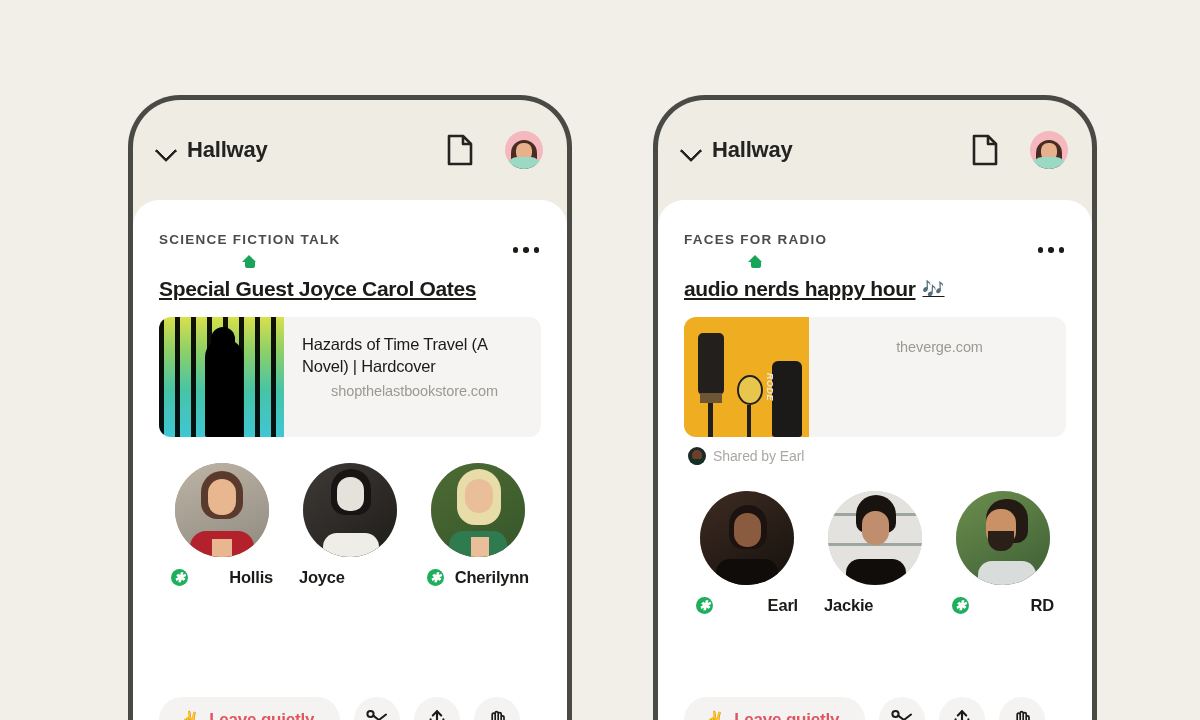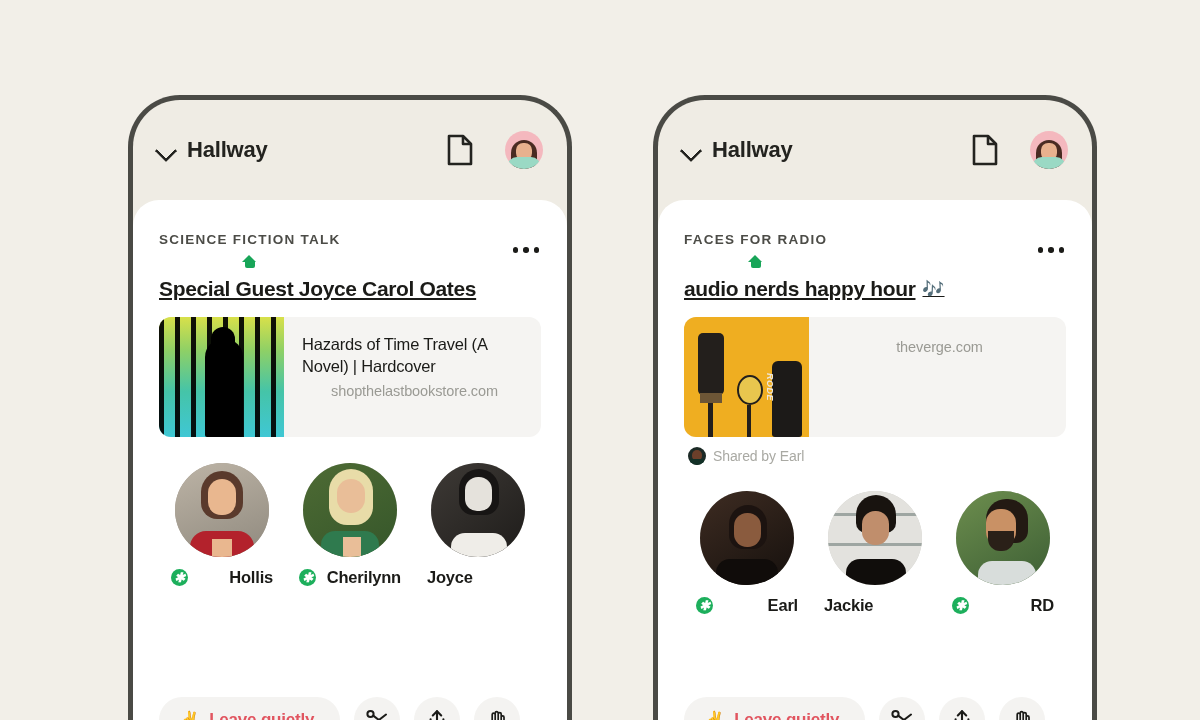--- a/index.html
+++ b/index.html
@@ -424,41 +424,41 @@
             <i class="pl" style="left:37px;bottom:0;width:20px;height:18px;background:#E9B78F"></i>
           </div>
           <div class="nm">
             <i class="mic-badge"></i>
             <span>Hollis</span>
           </div>
         </div>
 
         <div class="person">
           <div class="pic">
+            <i class="pl" style="left:0;top:0;width:94px;height:94px;background:linear-gradient(140deg,#3E3A36,#1E1C1A)"></i>
+            <i class="pl" style="left:28px;top:6px;width:40px;height:46px;background:#171514;border-radius:20px 20px 14px 14px"></i>
+            <i class="pl" style="left:34px;top:14px;width:27px;height:34px;background:#E5E2DC;border-radius:13px 13px 12px 12px"></i>
+            <i class="pl" style="left:20px;bottom:0;width:56px;height:24px;background:#EFEDE8;border-radius:14px 14px 0 0"></i>
+          </div>
+          <div class="nm">
+            <span>Joyce</span>
+          </div>
+        </div>
+
+        <div class="person">
+          <div class="pic">
             <i class="pl" style="left:0;top:0;width:94px;height:94px;background:linear-gradient(150deg,#4E6B34,#35562A)"></i>
             <i class="pl" style="left:26px;top:6px;width:44px;height:56px;background:#E8DCA8;border-radius:22px 22px 18px 18px"></i>
             <i class="pl" style="left:34px;top:16px;width:28px;height:34px;background:#E9BE98;border-radius:14px"></i>
             <i class="pl" style="left:18px;bottom:0;width:58px;height:26px;background:#2F7A4E;border-radius:14px 14px 0 0"></i>
             <i class="pl" style="left:40px;bottom:0;width:18px;height:20px;background:#E9BE98"></i>
           </div>
           <div class="nm">
             <i class="mic-badge"></i>
             <span>Cherilynn</span>
-          </div>
-        </div>
-
-        <div class="person">
-          <div class="pic">
-            <i class="pl" style="left:0;top:0;width:94px;height:94px;background:linear-gradient(140deg,#3E3A36,#1E1C1A)"></i>
-            <i class="pl" style="left:28px;top:6px;width:40px;height:46px;background:#171514;border-radius:20px 20px 14px 14px"></i>
-            <i class="pl" style="left:34px;top:14px;width:27px;height:34px;background:#E5E2DC;border-radius:13px 13px 12px 12px"></i>
-            <i class="pl" style="left:20px;bottom:0;width:56px;height:24px;background:#EFEDE8;border-radius:14px 14px 0 0"></i>
-          </div>
-          <div class="nm">
-            <span>Joyce</span>
           </div>
         </div>
 
       </div>
 
       <div class="bottom-bar">
         <div class="leave-pill">
           <span class="leave-emoji">✌️</span>
           <span class="leave-txt">Leave quietly</span>
         </div>

